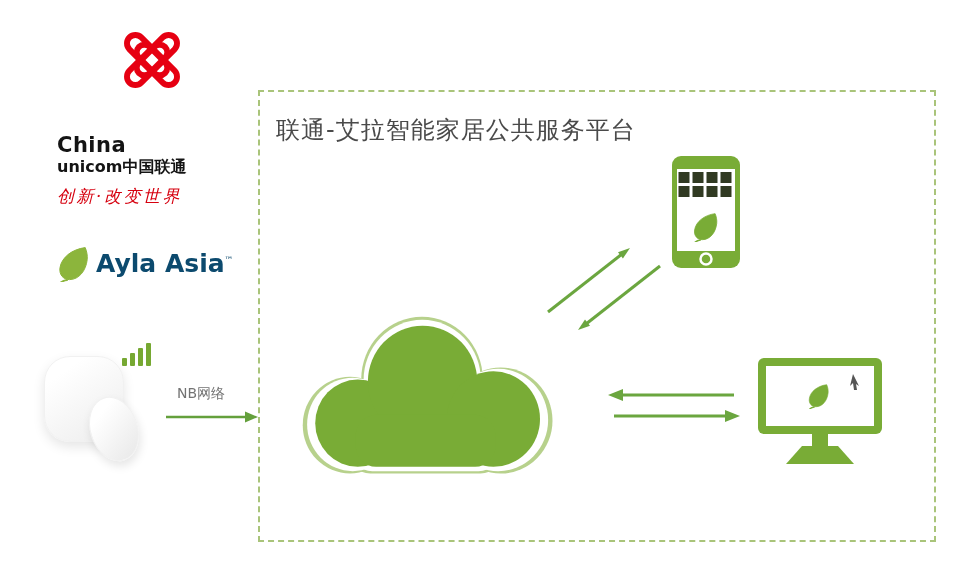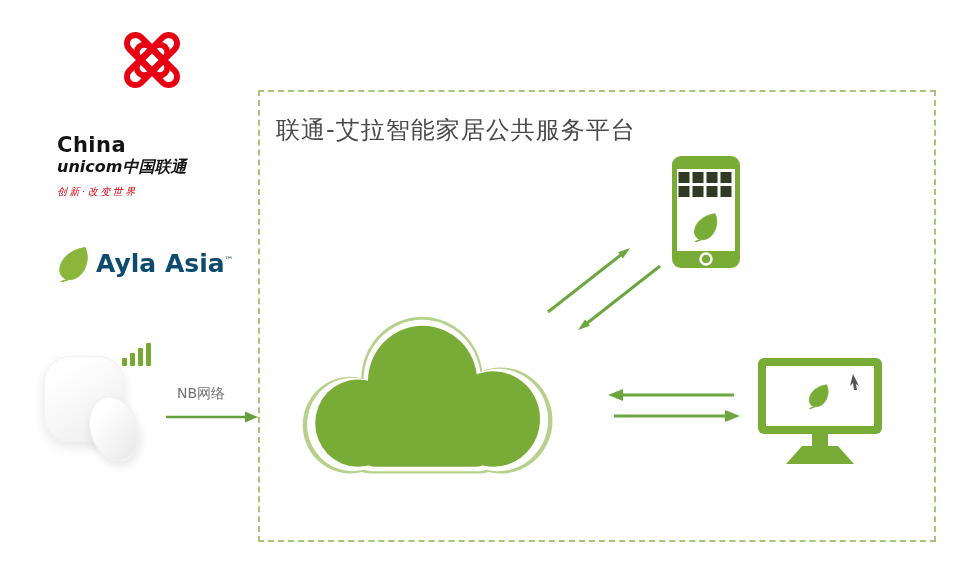--- a/index.html
+++ b/index.html
@@ -9,22 +9,22 @@
   
   .frame{position:absolute;left:258px;top:90px;width:678px;height:452px;
          border:2px dashed #A9C47A;box-sizing:border-box;}
 
   .title{position:absolute;left:276px;top:114px;font-size:24px;color:#4A4A4A;
          letter-spacing:1px;white-space:nowrap;}
 
   
   .knot{position:absolute;left:110px;top:12px;width:84px;height:96px;}
   .uni-line1{position:absolute;left:57px;top:133px;font-size:21px;font-weight:bold;color:#141414;letter-spacing:.5px;text-align:center;}
-  .uni-line2{position:absolute;left:57px;top:157px;font-size:16px;font-weight:bold;color:#141414;white-space:nowrap;font-style:italic;}
-  .uni-slogan{position:absolute;left:57px;top:185px;font-size:10px;color:#D6000F;
+  .uni-line2{position:absolute;left:57px;top:157px;font-size:16px;font-weight:bold;color:#141414;white-space:nowrap;}
+  .uni-slogan{position:absolute;left:57px;top:185px;font-size:17px;color:#D6000F;
               letter-spacing:2.5px;font-style:italic;font-family:"DejaVu Serif","Liberation Serif",serif;white-space:nowrap;}
 
   
   .ayla-leaf{position:absolute;left:58px;top:246px;width:32px;height:36px;}
   .ayla-name{position:absolute;left:96px;top:249px;font-size:25px;font-weight:600;color:#0c4a6e;white-space:nowrap;}
   .ayla-name sup{font-size:9px;font-weight:400;}
 
   
   .puck{position:absolute;left:44px;top:356px;width:78px;height:84px;border-radius:26px;
         background:linear-gradient(145deg,#ffffff 20%,#ececec);border:1px solid #f1f1f1;

